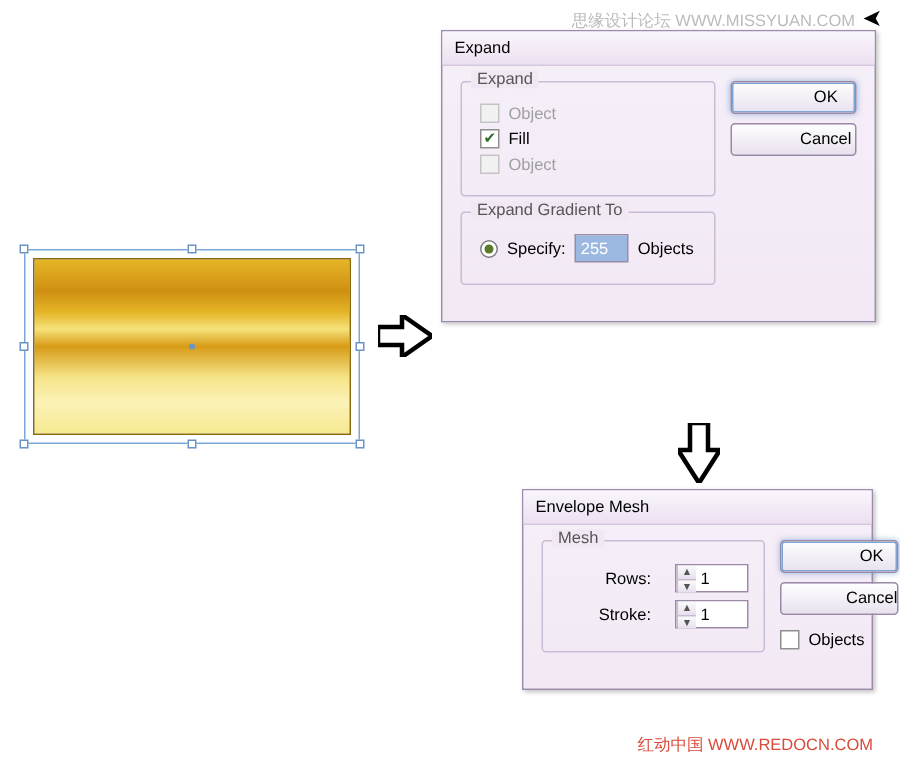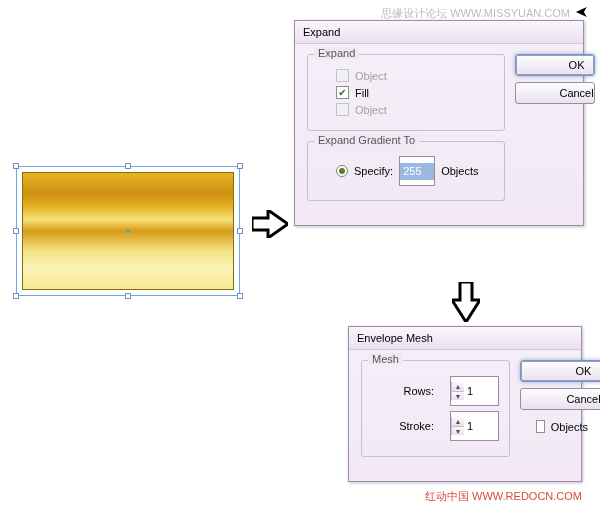--- a/index.html
+++ b/index.html
@@ -115,21 +115,21 @@
     position: relative;
     background: transparent;
   }
   .group .legend {
     position: absolute;
     top: -8px; left: 6px;
     background: #f1e8f4;
     padding: 0 4px;
     color: #555;
   }
-  .row { display: flex; align-items: center; gap: 6px; margin: 4px 16px; }
+  .row { display: flex; align-items: center; gap: 6px; margin: 4px 0; }
   .row.disabled { color: #a0a0a0; }
   .chk {
     width: 13px; height: 13px;
     border: 1px solid #8e8e8e;
     background: #fff;
     display: inline-flex;
     align-items: center; justify-content: center;
     font-size: 10px; line-height: 1;
     color: #2a6b2a;
   }
@@ -154,24 +154,24 @@
     font-size: 11px;
     color: #000;
     padding-left: 43px;
   }
   .btn.primary {
     box-shadow: 0 0 0 1px #7aa7d8 inset, 0 0 4px rgba(90,140,200,0.6);
   }
 
   .numbox {
     display: inline-flex;
-    align-items: center;
+    align-items: flex-start;
     border: 1px solid #9a8aa8;
     background: #fff;
-    height: 30px;
+    height: 19px;
   }
   .numbox input {
     border: none; outline: none;
     width: 34px; height: 17px;
     font-size: 11px;
     padding: 0 3px;
     text-align: left;
     background: #fff;
   }
   .numbox input.sel { background: #9bb9e0; color:#fff; }

